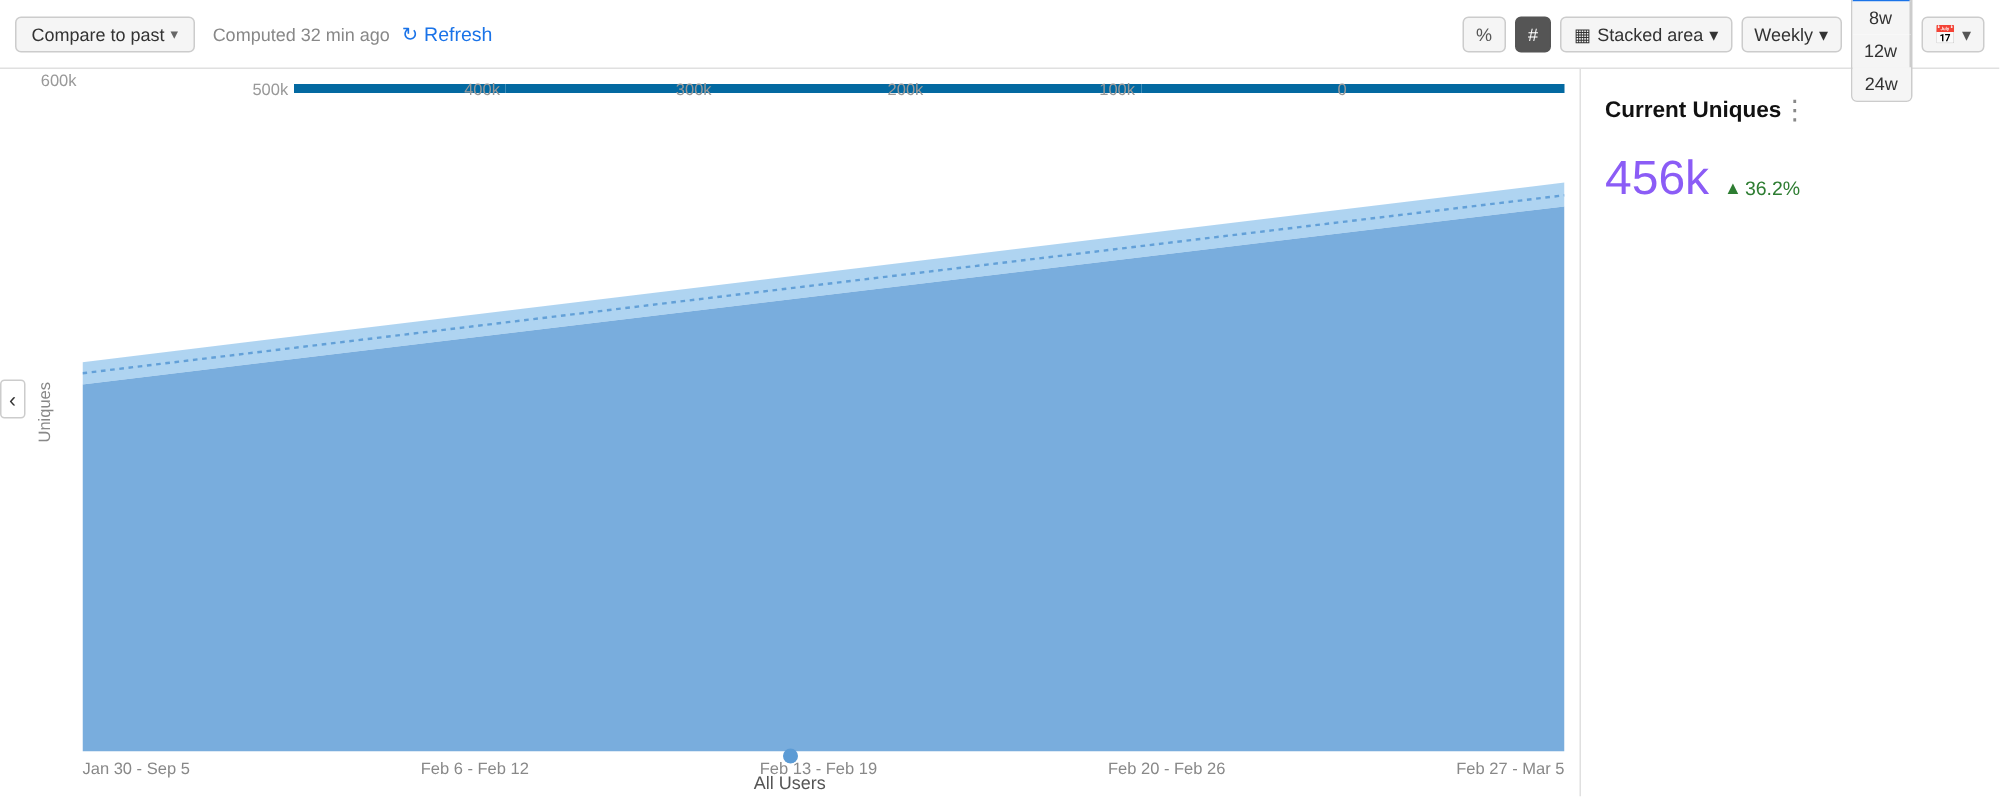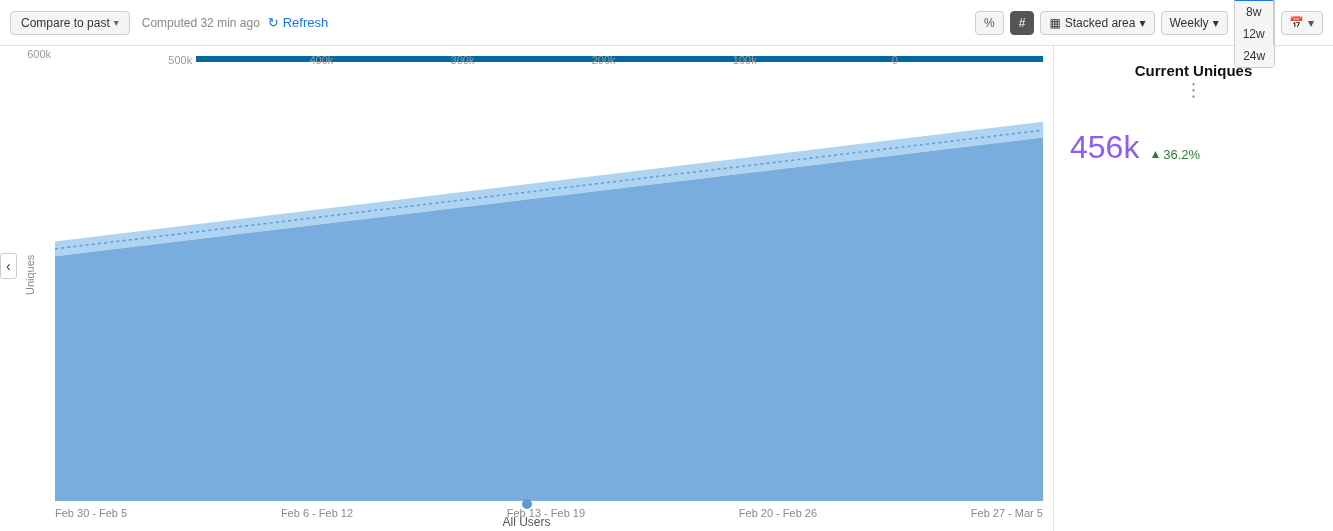--- a/index.html
+++ b/index.html
@@ -145,22 +145,21 @@
 
     .sidebar {
       width: 280px;
       border-left: 1px solid #e0e0e0;
       padding: 16px;
     }
 
     .sidebar-header {
       display: flex;
       align-items: center;
-      margin-bottom: 28px;
-      flex-direction: column;
+      margin-bottom: 16px;
     }
 
     .sidebar-title {
       font-size: 15px;
       font-weight: 600;
       color: #111;
     }
 
     .sidebar-menu-icon {
       color: #888;
@@ -298,21 +297,21 @@
         </defs>
 
         <polygon points="0,189 960,77 960,420 0,420" fill="#5b9bd5" opacity="0.82"></polygon>
 
         <polygon points="0,175 960,62 960,77 0,189" fill="#7ab8e8" opacity="0.6"></polygon>
 
         <line x1="0" y1="182" x2="960" y2="70" stroke="#5b9bd5" stroke-width="1.5" stroke-dasharray="3,3" opacity="0.9"></line>
       </svg>
 
       <div class="x-labels" style="bottom: -18px;">
-        <span>Feb 30 - Feb 5</span>
+        <span>Jan 30 - Sep 5</span>
         <span>Feb 6 - Feb 12</span>
         <span>Feb 13 - Feb 19</span>
         <span>Feb 20 - Feb 26</span>
         <span>Feb 27 - Mar 5</span>
       </div>
     </div>
 
     <div style="position:absolute; bottom: 2px; left:50%; transform:translateX(-50%); display:flex; align-items:center; gap:6px; font-size:12px; color:#555;flex-direction:column;">
       <div style="width:10px;height:10px;border-radius:50%;background:#5b9bd5;"></div>
       <span>All Users</span>

